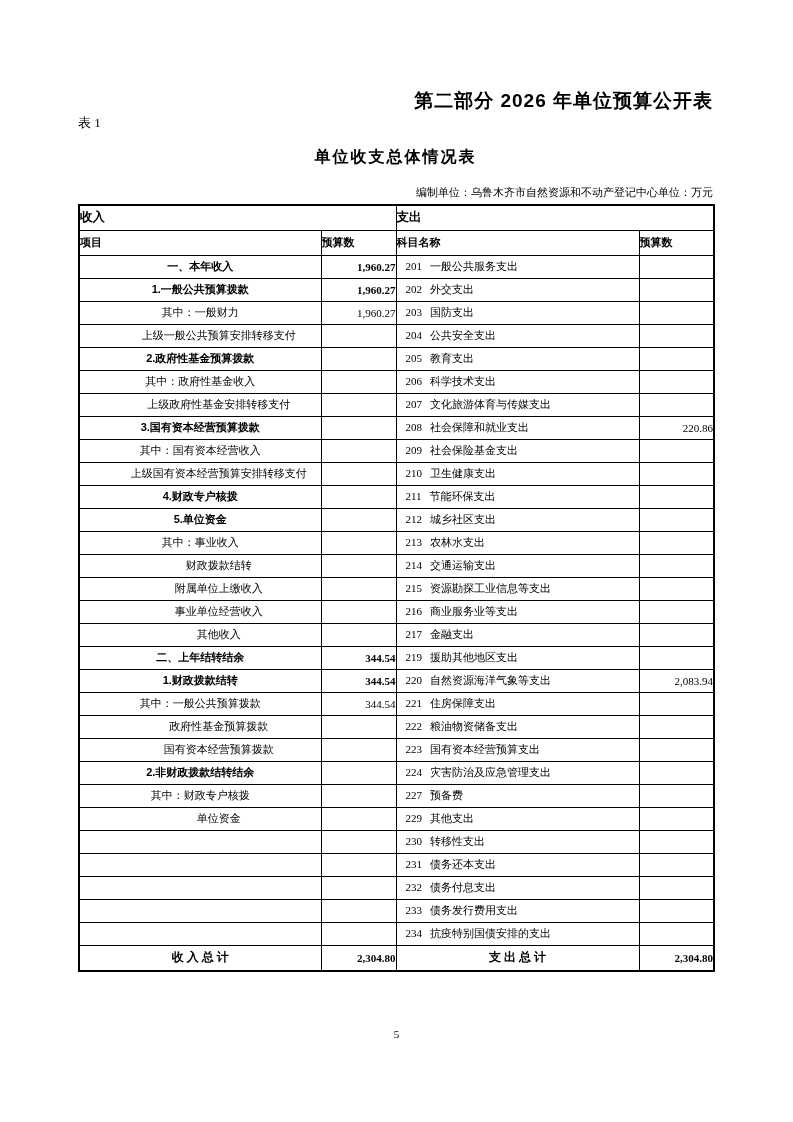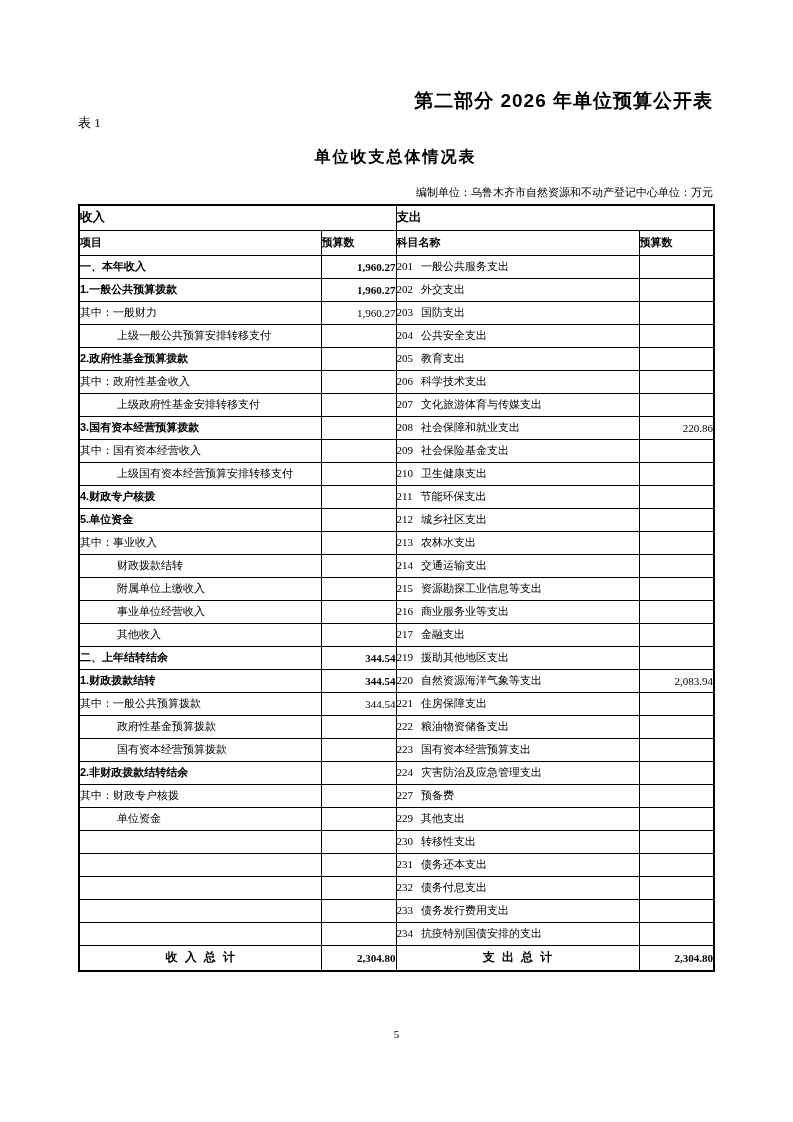--- a/index.html
+++ b/index.html
@@ -64,34 +64,34 @@
     margin-left: 48px;
   }
   tr.col-header th {
     height: 25px;
     font-family: "Liberation Sans", "DejaVu Sans", sans-serif;
     font-weight: bold;
     font-size: 11px;
     text-align: left;
   }
   tbody td { height: 23px; }
-  td.item { text-align: left; padding-left: 4px; }
+  td.item { text-align: center; padding-left: 4px; }
   td.item.strong {
     font-family: "Liberation Sans", "DejaVu Sans", sans-serif;
     font-weight: bold;
   }
   td.item.indent { padding-left: 37px; }
   td.num { text-align: right; padding-right: 3px; }
   td.num.strong { font-weight: bold; }
   td.expense-item { text-align: left; padding-left: 3px; }
-  td.expense-item .code { display: inline-block; margin-right: 8px; }
+  td.expense-item .code { display: inline-block; margin-right: 8px; padding-left: 9px; }
   tr.total-row td { height: 26px; font-weight: bold; }
   tr.total-row td.label {
     text-align: center;
-    font-family: Liberation Mono, monospace;
+    font-family: Liberation Serif, serif;
     font-size: 12px;
   }
   .page-number {
     position: absolute;
     left: 0;
     right: 0;
     top: 1028px;
     text-align: center;
     font-size: 11px;
   }

